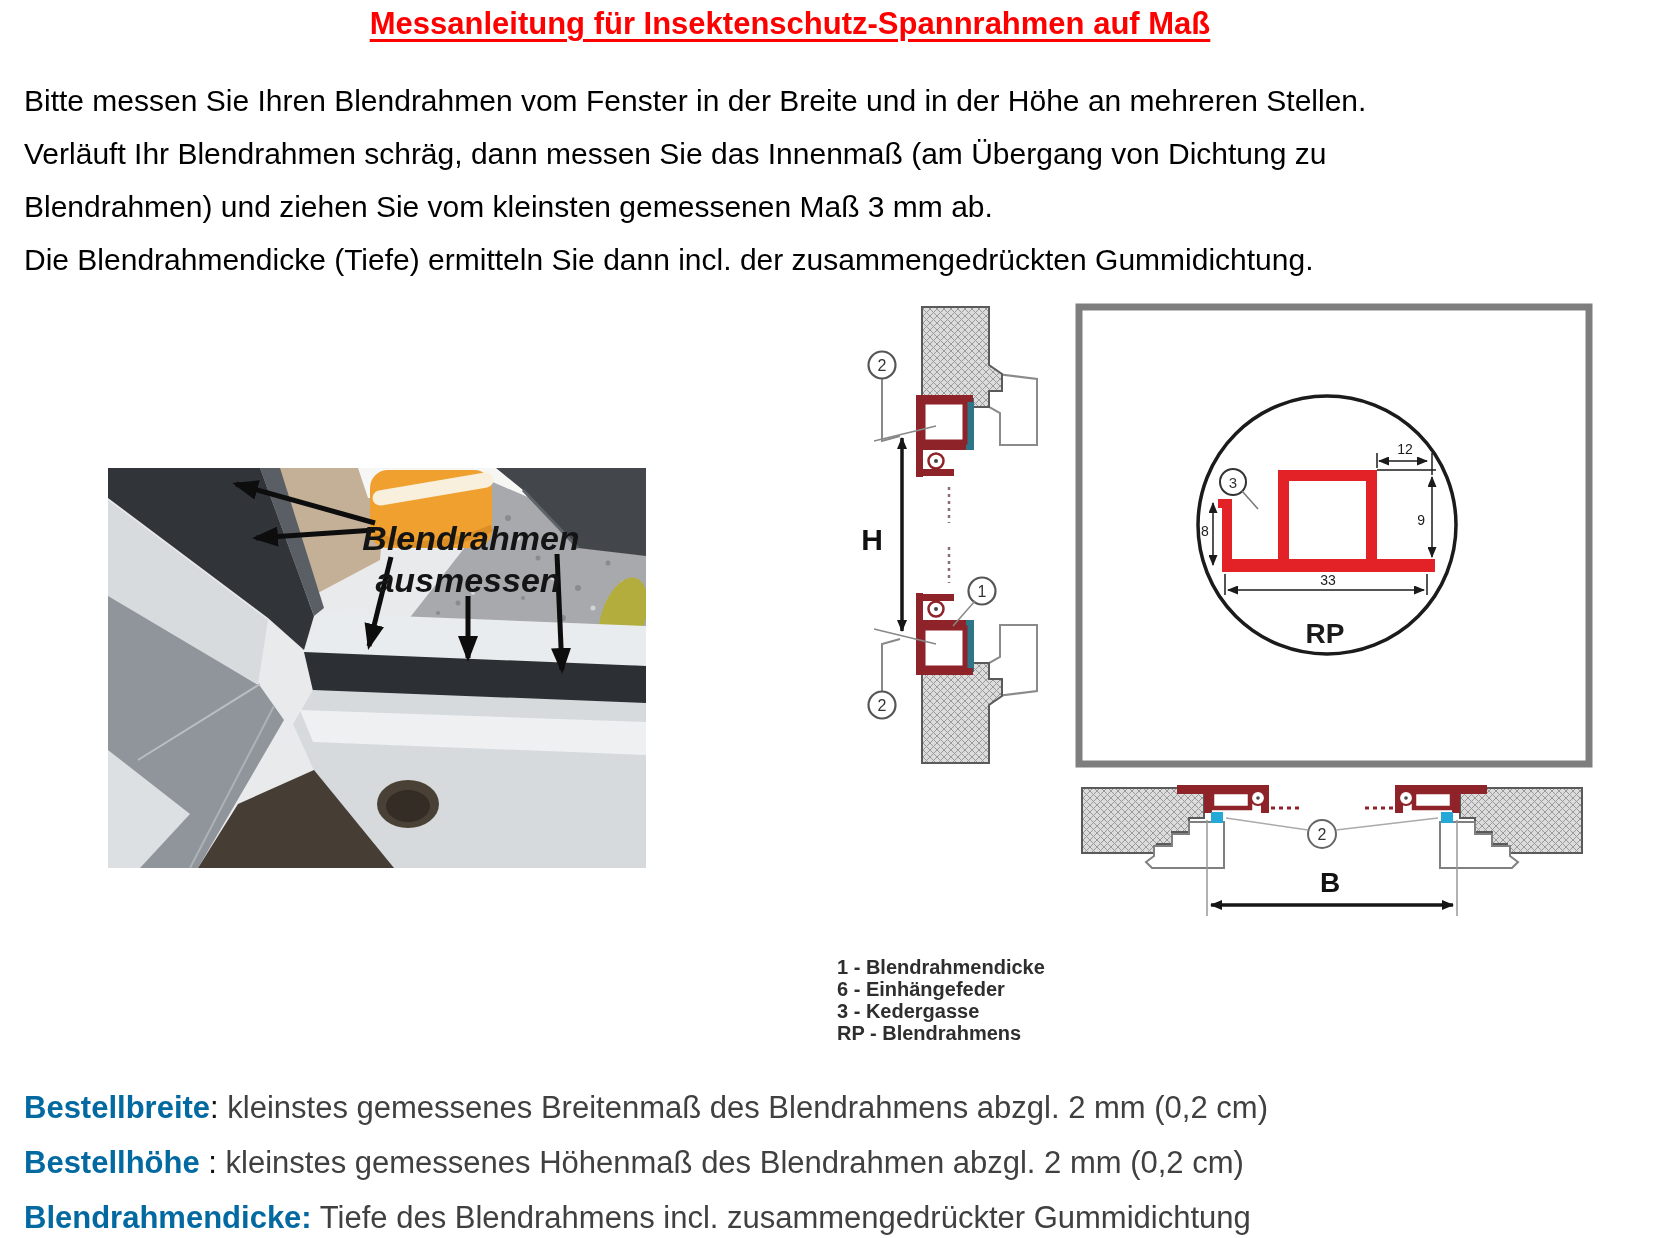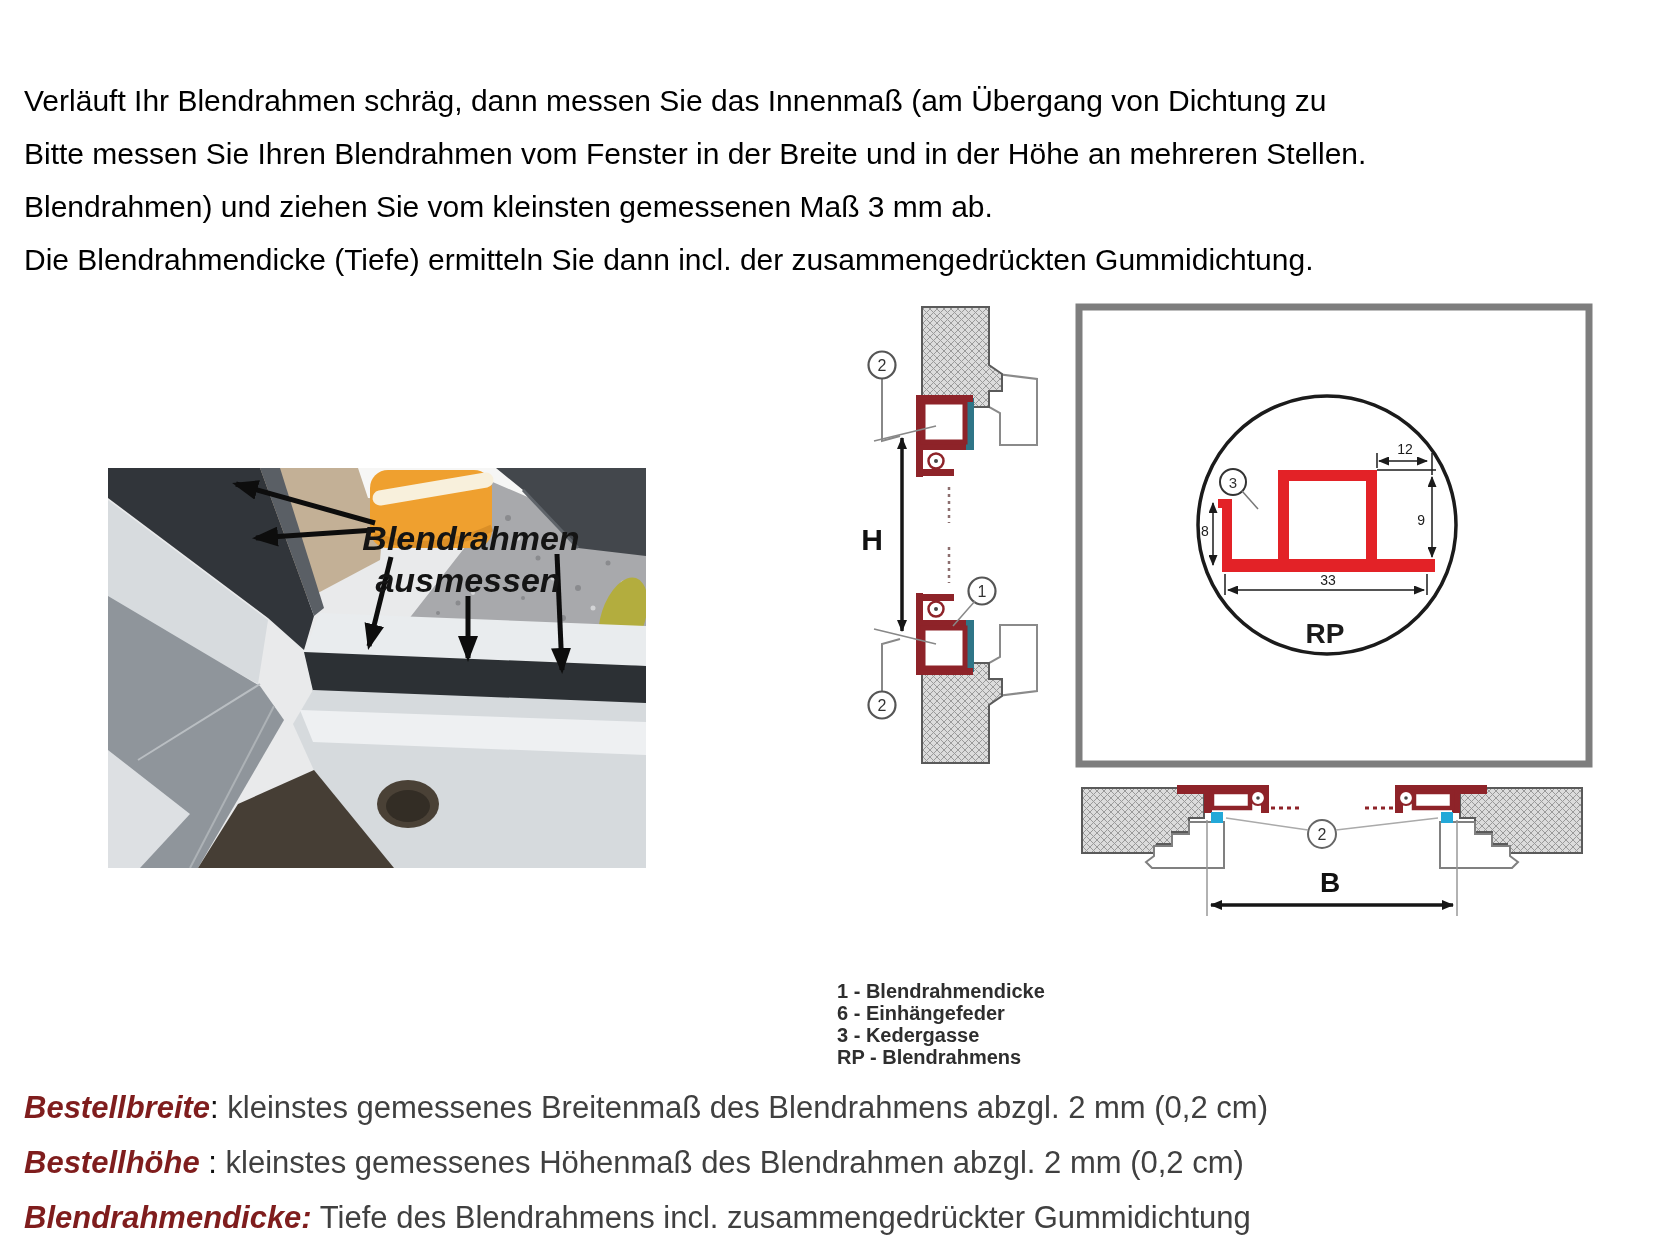--- a/index.html
+++ b/index.html
@@ -3,39 +3,40 @@
 <meta charset="utf-8">
 <style>
   html,body{margin:0;padding:0;background:#fff;}
   .page{position:relative;width:1656px;height:1238px;background:#ffffff;overflow:hidden;
         font-family:"Liberation Sans",sans-serif;color:#000;}
   .title{position:absolute;top:6px;left:0;width:1580px;text-align:center;
          font-size:31px;font-weight:bold;color:#ff0000;
          text-decoration:underline;text-decoration-thickness:3px;text-underline-offset:5px;}
   .intro{position:absolute;top:74px;left:24px;width:1620px;}
   .intro .line{height:53px;line-height:53px;font-size:30px;color:#000;white-space:nowrap;}
-  .legend{position:absolute;left:837px;top:980px;}
+  .legend{position:absolute;left:837px;top:956px;}
   .legend .litem{font-size:20px;font-weight:bold;color:#2e2e2e;line-height:22px;white-space:nowrap;}
   .order{position:absolute;left:24px;top:1080px;width:1620px;}
   .order .row{height:55px;line-height:55px;font-size:31px;white-space:nowrap;}
-  .order .lbl{color:#7f1d1d;font-weight:bold;font-style:italic;}
+  .order .lbl{color:#0369a1;font-weight:bold;}
   .order .sep{color:#111;}
   .order .txt{color:#404040;}
   .abs{position:absolute;}
   svg text{font-family:"Liberation Sans",sans-serif;}
 </style>
 </head>
 <body>
 
 <div class="page">
 
+  <div class="title">Messanleitung für Insektenschutz-Spannrahmen auf Maß</div>
 
   <div class="intro">
+    <div class="line">Bitte messen Sie Ihren Blendrahmen vom Fenster in der Breite und in der Höhe an mehreren Stellen.</div>
     <div class="line">Verläuft Ihr Blendrahmen schräg, dann messen Sie das Innenmaß (am Übergang von Dichtung zu</div>
-    <div class="line">Bitte messen Sie Ihren Blendrahmen vom Fenster in der Breite und in der Höhe an mehreren Stellen.</div>
     <div class="line">Blendrahmen) und ziehen Sie vom kleinsten gemessenen Maß 3 mm ab.</div>
     <div class="line">Die Blendrahmendicke (Tiefe) ermitteln Sie dann incl. der zusammengedrückten Gummidichtung.</div>
   </div>
 
   <svg class="abs" style="left:108px;top:468px;" width="538" height="400" viewBox="0 0 538 400">
     <defs>
       <marker id="pa" markerWidth="26" markerHeight="20" refX="22" refY="10" orient="auto" markerUnits="userSpaceOnUse">
         <path d="M0,0 L26,10 L0,20 Z" fill="#0d0d0d"></path>
       </marker>
     </defs>

